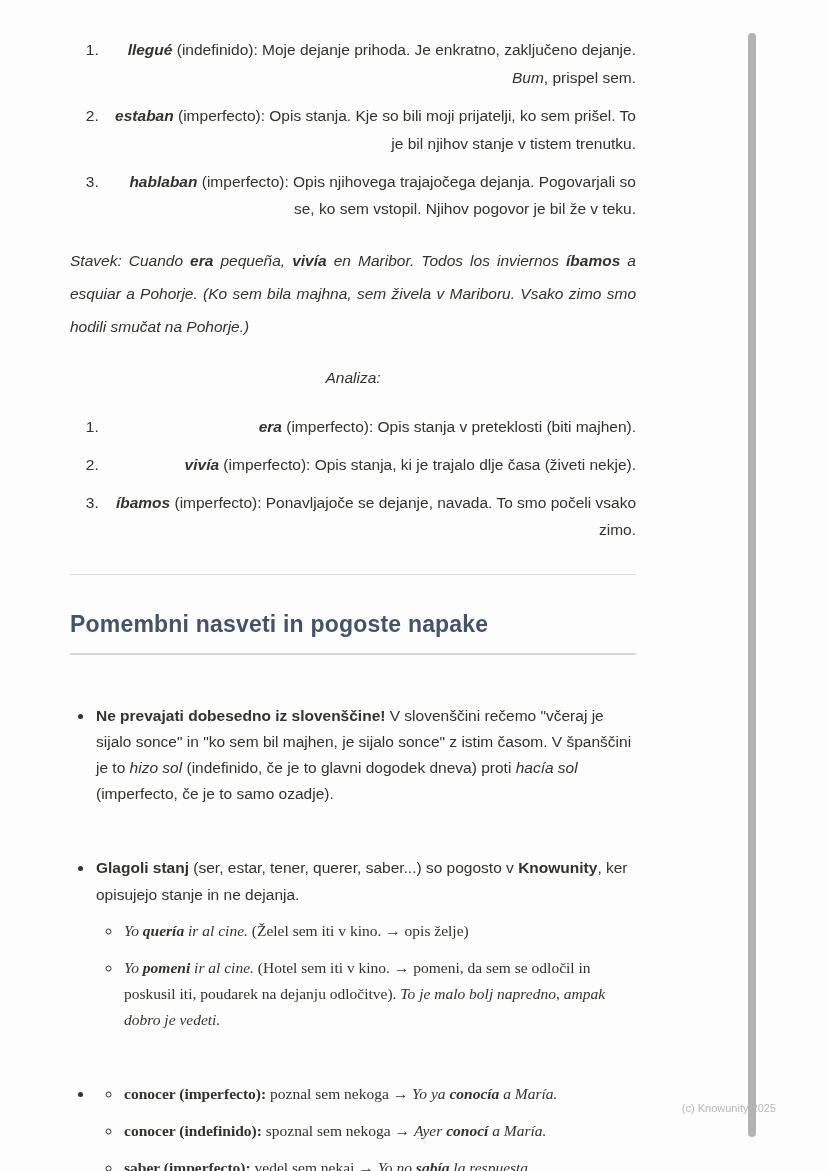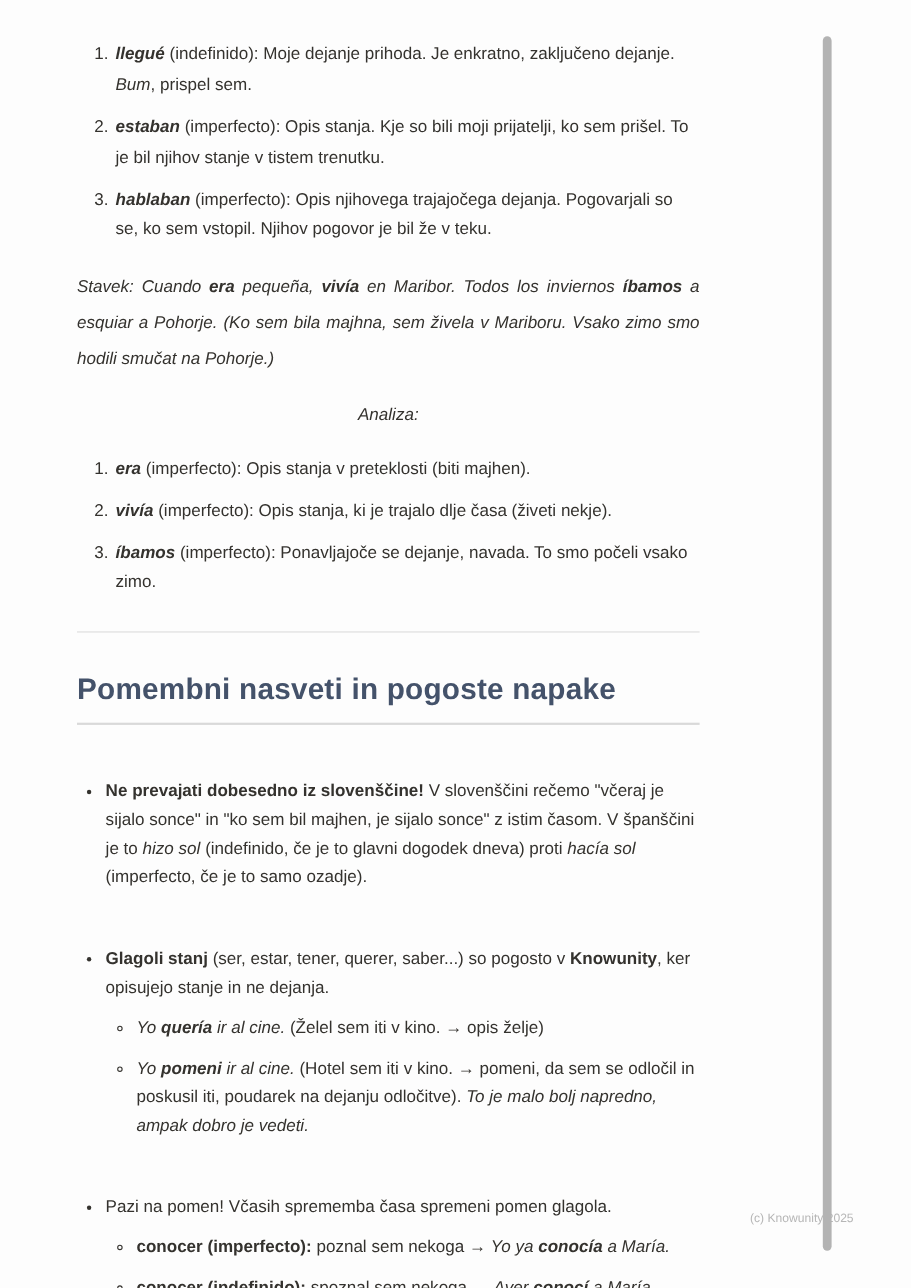--- a/index.html
+++ b/index.html
@@ -16,20 +16,21 @@
     left: 70px; top: 36px;
     width: 566px;
     font-size: 15.5px;
   }
   .b { font-weight: 700; }
   .i { font-style: italic; }
 
   ol.num-list {
     margin: 0 0 22px 0;
     padding-left: 33px;
+    text-align: right;
   }
   ol.num-list li {
     margin-bottom: 10px;
     line-height: 1.8;
     padding-left: 2px;
   }
   .bold-head {
     font-weight: 700;
     font-size: 15.8px;
     margin: 24px 0 24px;
@@ -40,21 +41,21 @@
   }
   .justify { text-align: justify; }
   .italic { font-style: italic; text-align: center; }
 
   hr.divider {
     border: none;
     border-top: 1px solid #dcdcdc;
     margin: 30px 0 0;
   }
   h1.section-title {
-    font-size: 27px;
+    font-size: 23px;
     font-weight: 700;
     color: #44526a;
     letter-spacing: 0.2px;
     margin: 36px 0 0;
     padding-bottom: 15px;
     border-bottom: 2px solid #d9d9d9;
   }
   ul.tips-list {
     margin: 26px 0 0;
     padding-left: 24px;
@@ -63,20 +64,21 @@
   ul.tips-list > li {
     margin-bottom: 14px;
     line-height: 1.68;
     padding-left: 2px;
     margin-top: 48px;
   }
   ul.sub-list {
     margin: 10px 0 2px;
     padding-left: 26px;
     list-style: circle;
+    font-family: Liberation Serif, serif;
   }
   ul.sub-list > li {
     margin-bottom: 11px;
     line-height: 1.68;
     padding-left: 2px;
   }
   .footer-copyright {
     position: absolute;
     right: 52px;
     top: 1102px;
@@ -118,21 +120,21 @@
   <hr class="divider">
 
   <h1 class="section-title">Pomembni nasveti in pogoste napake</h1>
 
   <ul class="tips-list">
       <li><span class="b ">Ne prevajati dobesedno iz slovenščine!</span><span class=""> V slovenščini rečemo "včeraj je sijalo sonce" in "ko sem bil majhen, je sijalo sonce" z istim časom. V španščini je to </span><span class="i">hizo sol</span><span class=""> (indefinido, če je to glavni dogodek dneva) proti </span><span class="i">hacía sol</span><span class=""> (imperfecto, če je to samo ozadje).</span></li>
       <li><span class="b ">Glagoli stanj</span><span class=""> (ser, estar, tener, querer, saber...) so pogosto v </span><span class="b ">Knowunity</span><span class="">, ker opisujejo stanje in ne dejanja.</span><ul class="sub-list">
           <li><span class="i">Yo </span><span class="b i">quería</span><span class="i"> ir al cine.</span><span class=""> (Želel sem iti v kino. → opis želje)</span></li>
           <li><span class="i">Yo </span><span class="b i">pomeni</span><span class="i"> ir al cine.</span><span class=""> (Hotel sem iti v kino. → pomeni, da sem se odločil in poskusil iti, poudarek na dejanju odločitve). </span><span class="i">To je malo bolj napredno, ampak dobro je vedeti.</span></li>
         </ul></li>
-      <li><span class="">Pazi na pomen! Včasih sprememba časa spremeni pomen glagola.</span><ul class="sub-list">
+      <li><ul class="sub-list">
           <li><span class="b ">conocer (imperfecto):</span><span class=""> poznal sem nekoga → </span><span class="i">Yo ya </span><span class="b i">conocía</span><span class="i"> a María.</span></li>
           <li><span class="b ">conocer (indefinido):</span><span class=""> spoznal sem nekoga → </span><span class="i">Ayer </span><span class="b i">conocí</span><span class="i"> a María.</span></li>
           <li><span class="b ">saber (imperfecto):</span><span class=""> vedel sem nekaj → </span><span class="i">Yo no </span><span class="b i">sabía</span><span class="i"> la respuesta.</span></li>
         </ul></li>
     </ul>
 
 </div>
 
 <div class="footer-copyright">(c) Knowunity 2025</div>
 

